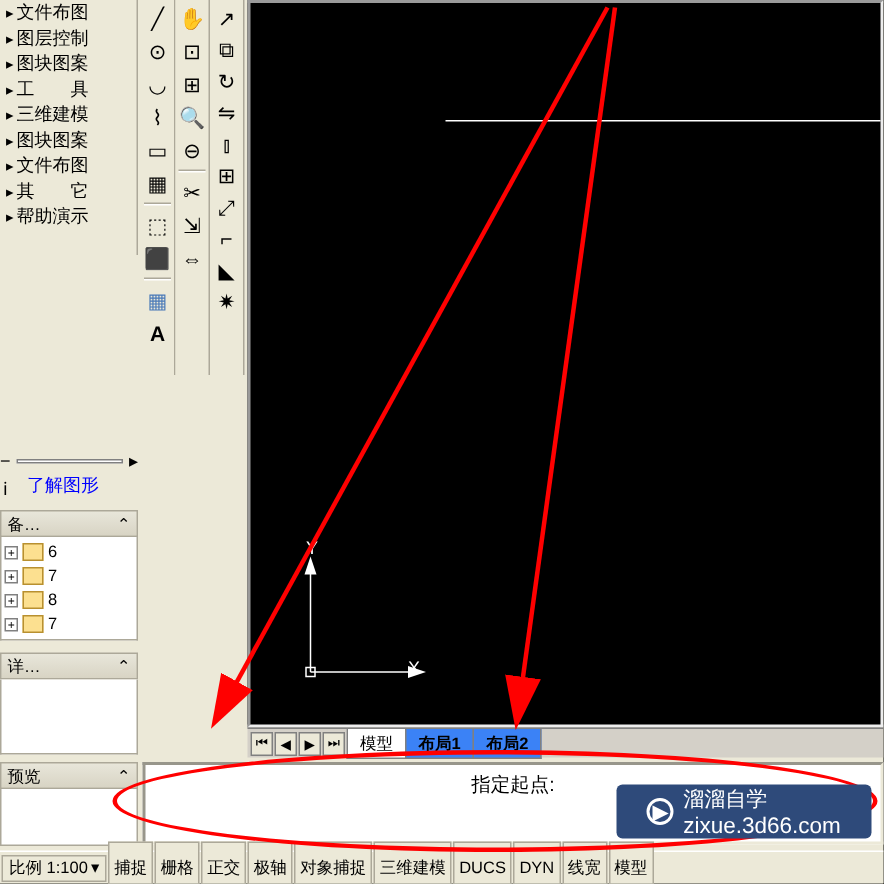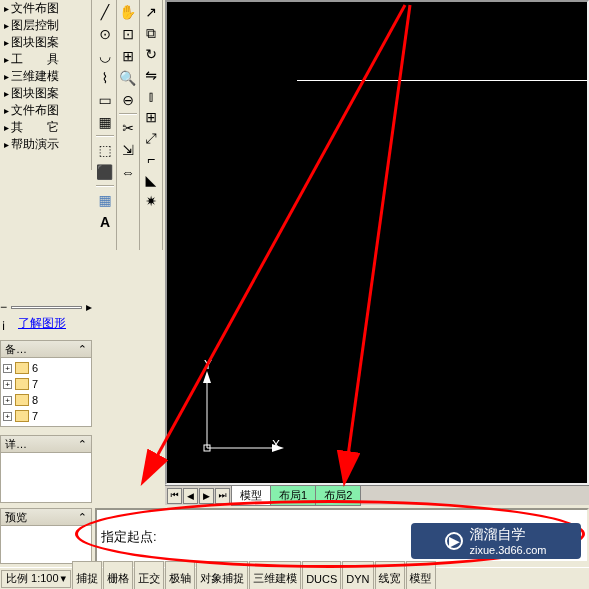--- a/index.html
+++ b/index.html
@@ -15,47 +15,47 @@
 .drawing-area { position: absolute; left: 165px; top: 0; right: 0; height: 485px; background: #000; border: 2px inset #eee; }
 .white-line { position: absolute; top: 78px; right: 0; width: 290px; height: 1px; background: #fff; }
 
 .ucs-icon { position: absolute; left: 25px; bottom: 50px; color: #fff; font-size: 12px; }
 .ucs-y { position: absolute; left: 12px; top: -75px; }
 .ucs-x { position: absolute; left: 80px; top: 5px; }
 
 .tab-bar { position: absolute; left: 165px; top: 485px; right: 0; height: 20px; background: #d4d0c8; border-top: 1px solid #808080; display: flex; align-items: center; font-size: 11px; }
 .tab-nav { display: flex; gap: 1px; padding: 0 2px; }
 .tab-nav-btn { width: 15px; height: 16px; background: #ece9d8; border: 1px solid #808080; display: flex; align-items: center; justify-content: center; cursor: pointer; font-size: 9px; }
-.tab { padding: 2px 8px; background: #86efac; border: 1px solid #808080; border-top: none; cursor: pointer; margin-left: -1px; }
+.tab { padding: 2px 8px; background: #3b82f6; border: 1px solid #808080; border-top: none; cursor: pointer; margin-left: -1px; font-weight: bold; }
 .tab.active { background: #fff; font-weight: normal; }
 
-.command-area { position: absolute; left: 95px; top: 508px; right: 0; height: 55px; background: #fff; border: 2px inset #ece9d8; padding: 18px 4px; font-size: 13px; line-height: 17px; overflow: hidden; }
+.command-area { position: absolute; left: 95px; top: 508px; right: 0; height: 55px; background: #fff; border: 2px inset #ece9d8; padding: 4px 4px; font-size: 13px; line-height: 17px; overflow: hidden; text-align: center; }
 
 .status-bar { position: absolute; left: 0; bottom: 0; right: 0; height: 22px; background: #ece9d8; border-top: 1px solid #fff; display: flex; align-items: center; font-size: 11px; }
 .status-seg { padding: 0 4px; height: 18px; border: 1px solid #aca899; background: #ece9d8; display: flex; align-items: center; margin-left: 1px; }
 .status-btn { padding: 0 3px; height: 36px; border: 1px solid #aca899; background: #ece9d8; display: flex; align-items: center; cursor: pointer; margin-left: 1px; }
 
 .panel-section { position: absolute; left: 0; width: 92px; background: #ece9d8; }
 .panel-header { height: 18px; background: linear-gradient(#e8e6da, #d8d4c4); border: 1px solid #aca899; display: flex; align-items: center; padding: 0 4px; font-size: 11px; justify-content: space-between; }
 .panel-body { border: 1px solid #aca899; border-top: none; background: #fff; min-height: 40px; padding: 2px; }
 .folder-item { display: flex; align-items: center; height: 16px; font-size: 11px; }
 .folder-plus { width: 9px; height: 9px; border: 1px solid #808080; background: #fff; margin-right: 3px; display: flex; align-items: center; justify-content: center; font-size: 8px; }
 .folder-icon { width: 14px; height: 12px; background: #fce090; border: 1px solid #b89030; margin-right: 3px; }
 
-.link-line { position: absolute; left: 18px; top: 315px; color: #0000ff; text-decoration: underline; font-size: 12px; cursor: pointer; text-align: right; }
+.link-line { position: absolute; left: 18px; top: 315px; color: #0000ff; font-size: 12px; cursor: pointer; text-align: right; }
 .link-icon { position: absolute; left: 2px; top: 317px; width: 12px; height: 12px; }
 
 .slider-area { position: absolute; left: 0; top: 300px; width: 92px; height: 14px; display: flex; align-items: center; }
 .slider-track { flex: 1; height: 3px; background: #fff; border: 1px solid #808080; margin: 0 4px; }
 
 .toolbar-right { position: absolute; left: 140px; top: 0; width: 23px; height: 250px; background: #ece9d8; border-right: 1px solid #aca899; display: flex; flex-direction: column; align-items: center; padding-top: 2px; gap: 1px; }
 
 .watermark { position: absolute; right: 8px; bottom: 30px; width: 170px; height: 36px; background: #2e4a7a; border-radius: 4px; display: flex; align-items: center; justify-content: center; color: #fff; font-size: 14px; z-index: 100; gap: 6px; }
 .watermark .play { width: 18px; height: 18px; border: 2px solid #fff; border-radius: 50%; display: flex; align-items: center; justify-content: center; }
-.watermark .sub { font-size: 11px; display: block; }
+.watermark .sub { font-size: 15px; display: block; }
 
 .annotation-ellipse { position: absolute; left: 75px; top: 500px; width: 510px; height: 68px; border: 3px solid #ff0000; border-radius: 50%; pointer-events: none; z-index: 50; }
 
 svg.arrow { position: absolute; pointer-events: none; z-index: 49; }
 </style>
 </head>
 <body>
 
 <div class="tree-panel">
   <div class="tree-item">

